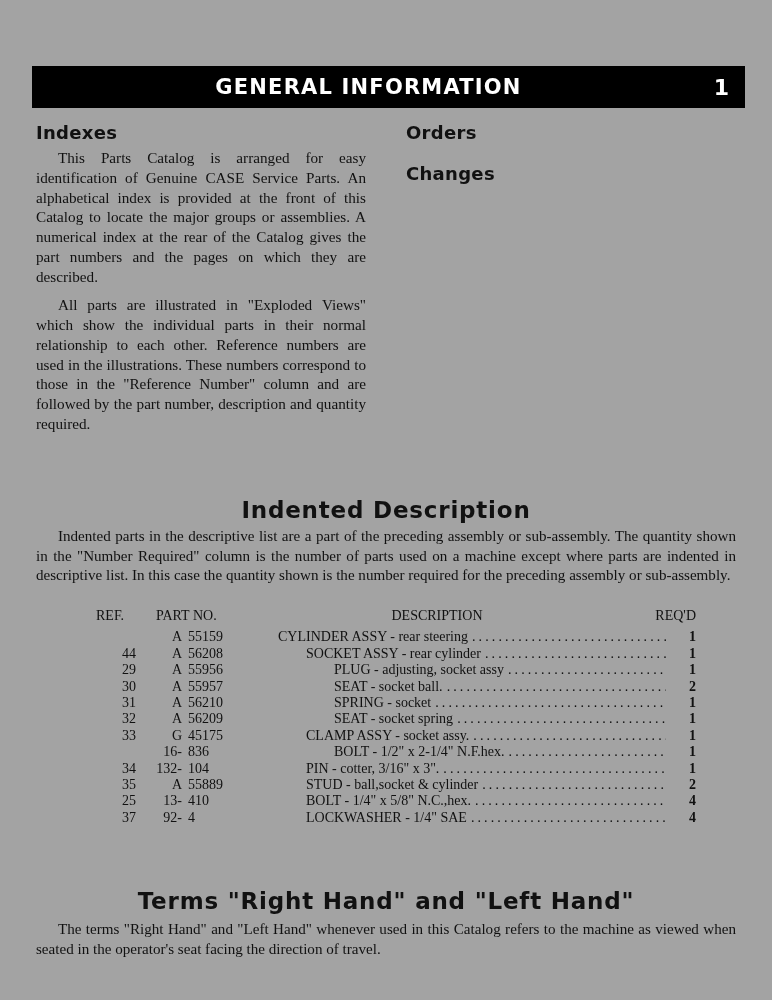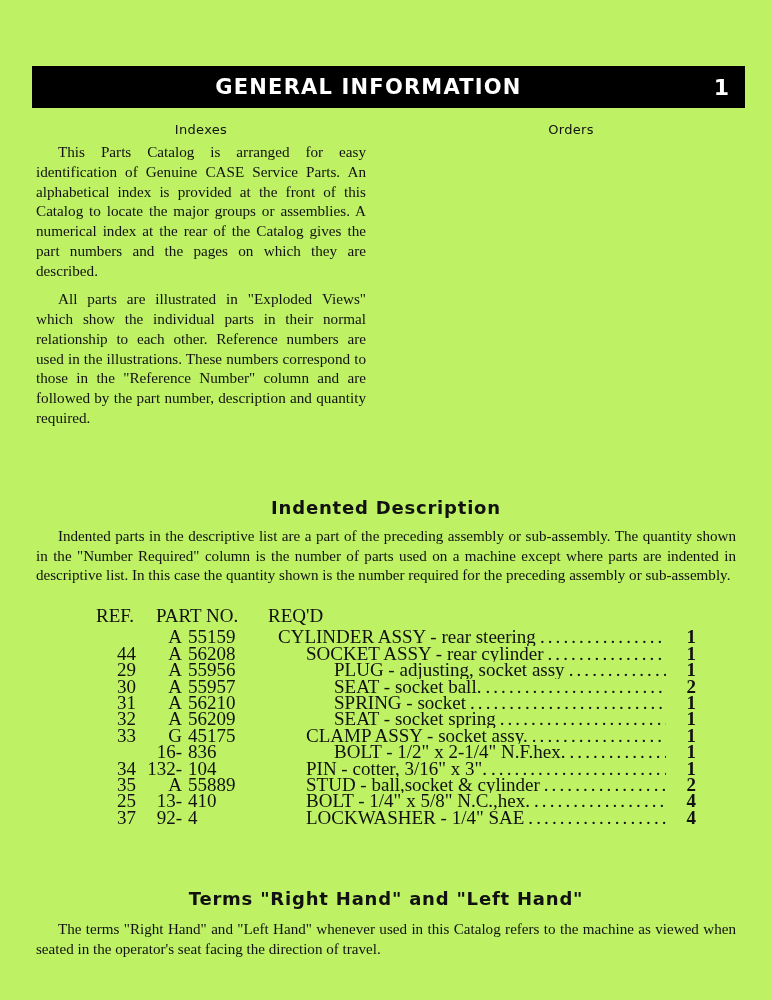--- a/index.html
+++ b/index.html
@@ -12,21 +12,21 @@
     height: 1000px;
     position: relative;
     font-family: "Liberation Serif", serif;
     color: #111111;
     overflow: hidden;
   }
 
   .page {
     position: absolute;
     inset: 0;
-    background: #bef264;
+    background: #a3a3a3;
     padding-left: 32px;
   }
 
   
   .banner {
     position: absolute;
     left: 32px;
     top: 66px;
     width: 713px;
     height: 42px;
@@ -65,46 +65,45 @@
     width: 700px;
     display: flex;
     gap: 40px;
   }
   .col {
     width: 330px;
   }
 
   h2.sec-head {
     font-family: "DejaVu Sans", sans-serif;
-    font-weight: normal;
-    font-size: 13px;
+    font-weight: bold;
+    font-size: 18px;
     margin: 0 0 5px 0;
     letter-spacing: 0.3px;
-    text-align: center;
   }
   .col .sec-head.spaced { margin-top: 20px; }
 
   p.body {
     margin: 0 0 9px 0;
     font-size: 15.2px;
     line-height: 1.30;
     text-align: justify;
     text-indent: 22px;
     hyphens: none;
   }
 
   
   .center-head {
     position: absolute;
     left: 0;
     width: 772px;
     text-align: center;
     font-family: "DejaVu Sans", sans-serif;
     font-weight: bold;
-    font-size: 18px;
+    font-size: 23px;
     letter-spacing: 0.8px;
   }
   #indented-head { top: 497px; }
   #terms-head { top: 888px; }
 
   .full-para {
     position: absolute;
     left: 36px;
     width: 700px;
     font-size: 15.1px;
@@ -114,21 +113,21 @@
   }
   #indented-body { top: 527px; }
   #terms-body { top: 920px; }
 
   
   .parts-table {
     position: absolute;
     left: 96px;
     top: 608px;
     width: 600px;
-    font-size: 19px;
+    font-size: 14px;
     line-height: 16.4px;
   }
   .pt-head {
     display: flex;
     margin-bottom: 5px;
   }
   .pt-head .h-ref {
     width: 46px;
     text-align: left;
   }
@@ -137,21 +136,21 @@
     text-align: left;
     padding-left: 14px;
   }
   .pt-head .h-desc {
     flex: 1;
     text-align: center;
     padding-right: 34px;
   }
   .pt-head .h-req {
     width: 56px;
-    text-align: left;
+    text-align: right;
   }
 
   .pt-row {
     display: flex;
     align-items: baseline;
     white-space: nowrap;
   }
   .c-ref {
     width: 40px;
     text-align: right;
@@ -201,31 +200,33 @@
     <div class="col">
       <h2 class="sec-head">Indexes</h2>
       <p class="body">This Parts Catalog is arranged for easy identification of Genuine CASE Service Parts. An alphabetical index is provided at the front of this Catalog to locate the major groups or assemblies. A numerical index at the rear of the Catalog gives the part numbers and the pages on which they are described.</p>
 
       <p class="body">All parts are illustrated in "Exploded Views" which show the individual parts in their normal relationship to each other. Reference numbers are used in the illustrations. These numbers correspond to those in the "Reference Number" column and are followed by the part number, description and quantity required.</p>
     </div>
 
     <div class="col">
       <h2 class="sec-head">Orders</h2>
 
+      <h2 class="sec-head spaced">Changes</h2>
     </div>
 
   </div>
 
   <div class="center-head" id="indented-head">Indented Description</div>
   <div class="full-para" id="indented-body">Indented parts in the descriptive list are a part of the preceding assembly or sub-assembly. The quantity shown in the "Number Required" column is the number of parts used on a machine except where parts are indented in descriptive list. In this case the quantity shown is the number required for the preceding assembly or sub-assembly.</div>
 
   <div class="parts-table">
     <div class="pt-head">
       <span class="h-ref">REF.</span>
       <span class="h-part">PART NO.</span>
+      <span class="h-desc">DESCRIPTION</span>
       <span class="h-req">REQ'D</span>
     </div>
     <div id="parts-rows">
         <div class="pt-row ind-0">
           <span class="c-ref"></span>
           <span class="c-prefix">A</span>
           <span class="c-num">55159</span>
           <span class="c-desc"><span class="txt">CYLINDER ASSY - rear steering</span><span class="leader">...........................................................</span></span>
           <span class="c-qty">1</span>
         </div>

